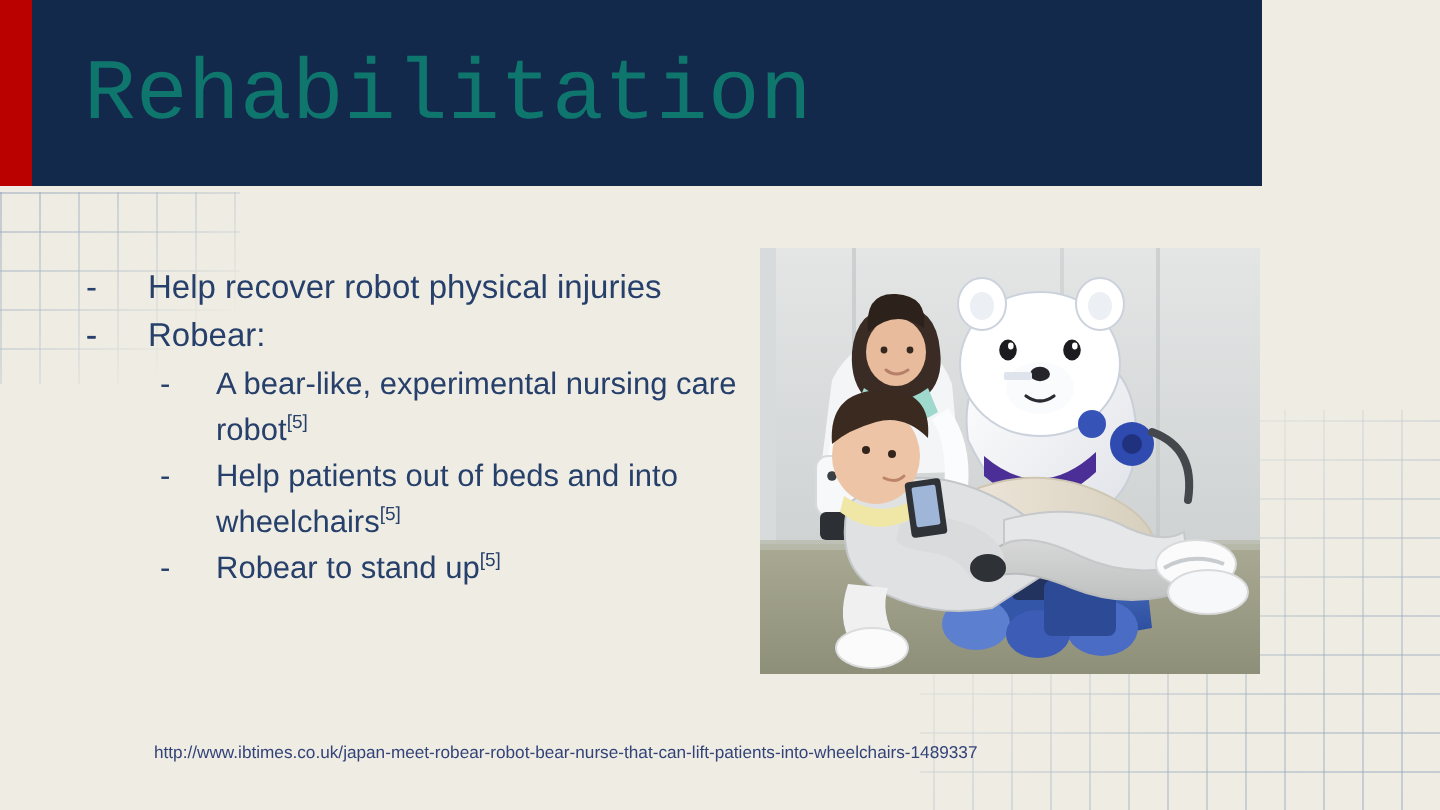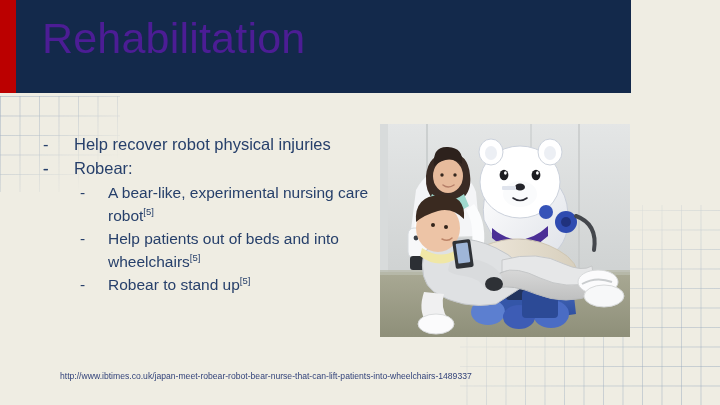--- a/index.html
+++ b/index.html
@@ -61,26 +61,27 @@
     position: absolute;
     left: 0;
     top: 0;
     width: 16px;
     height: 93px;
     background: #bb0000;
   }
   #slide-title {
     position: absolute;
     left: 42px;
-    top: 11px;
+    top: 21px;
     font-size: 43px;
     line-height: 54px;
-    color: #4c1d95;
+    color: #0f766e;
     letter-spacing: 0.2px;
     white-space: nowrap;
+    font-family: Liberation Mono, monospace;
   }
 
   
   #bullets {
     position: absolute;
     left: 40px;
     top: 133px;
     width: 330px;
   }
   .b1 {
@@ -127,21 +128,21 @@
     width: 250px;
     height: 213px;
     overflow: hidden;
     background: #8d8f7f;
   }
   #photo svg { display: block; }
 
   
   #source-url {
     position: absolute;
-    left: 60px;
+    left: 77px;
     top: 370px;
     font-size: 8.6px;
     line-height: 12px;
     color: #33437a;
     white-space: nowrap;
     text-align: center;
   }
 </style>
 </head>
 <body>

